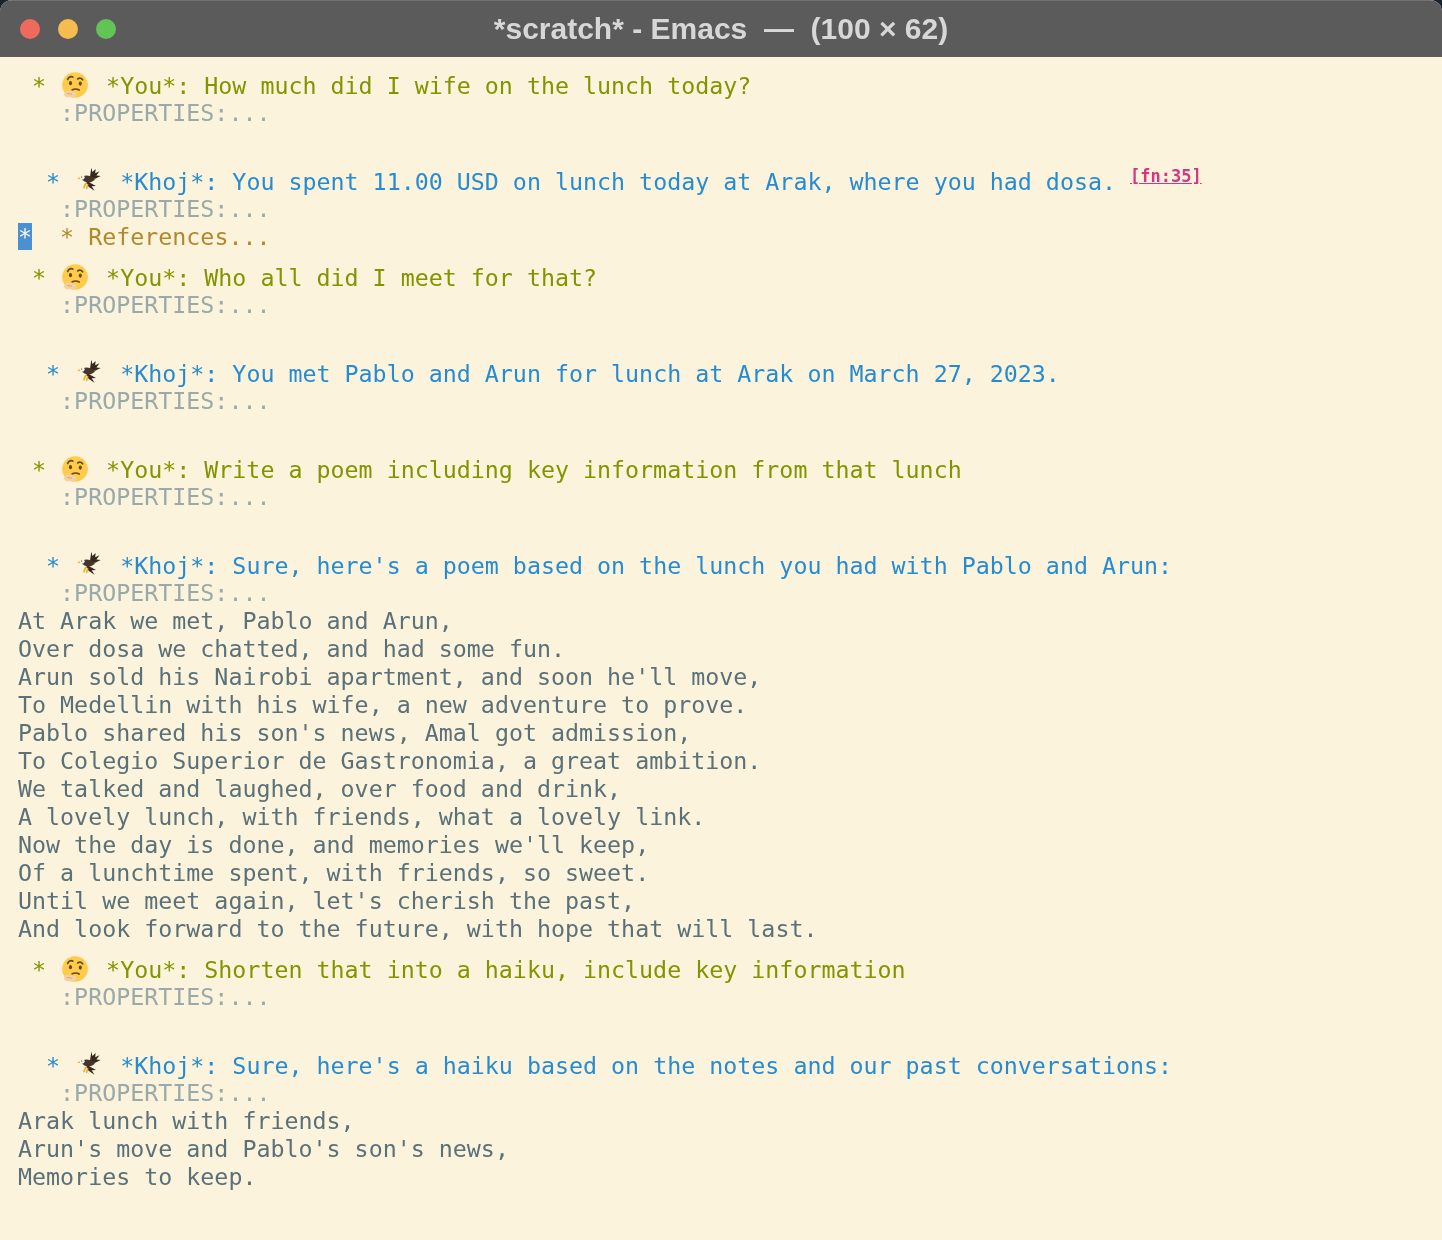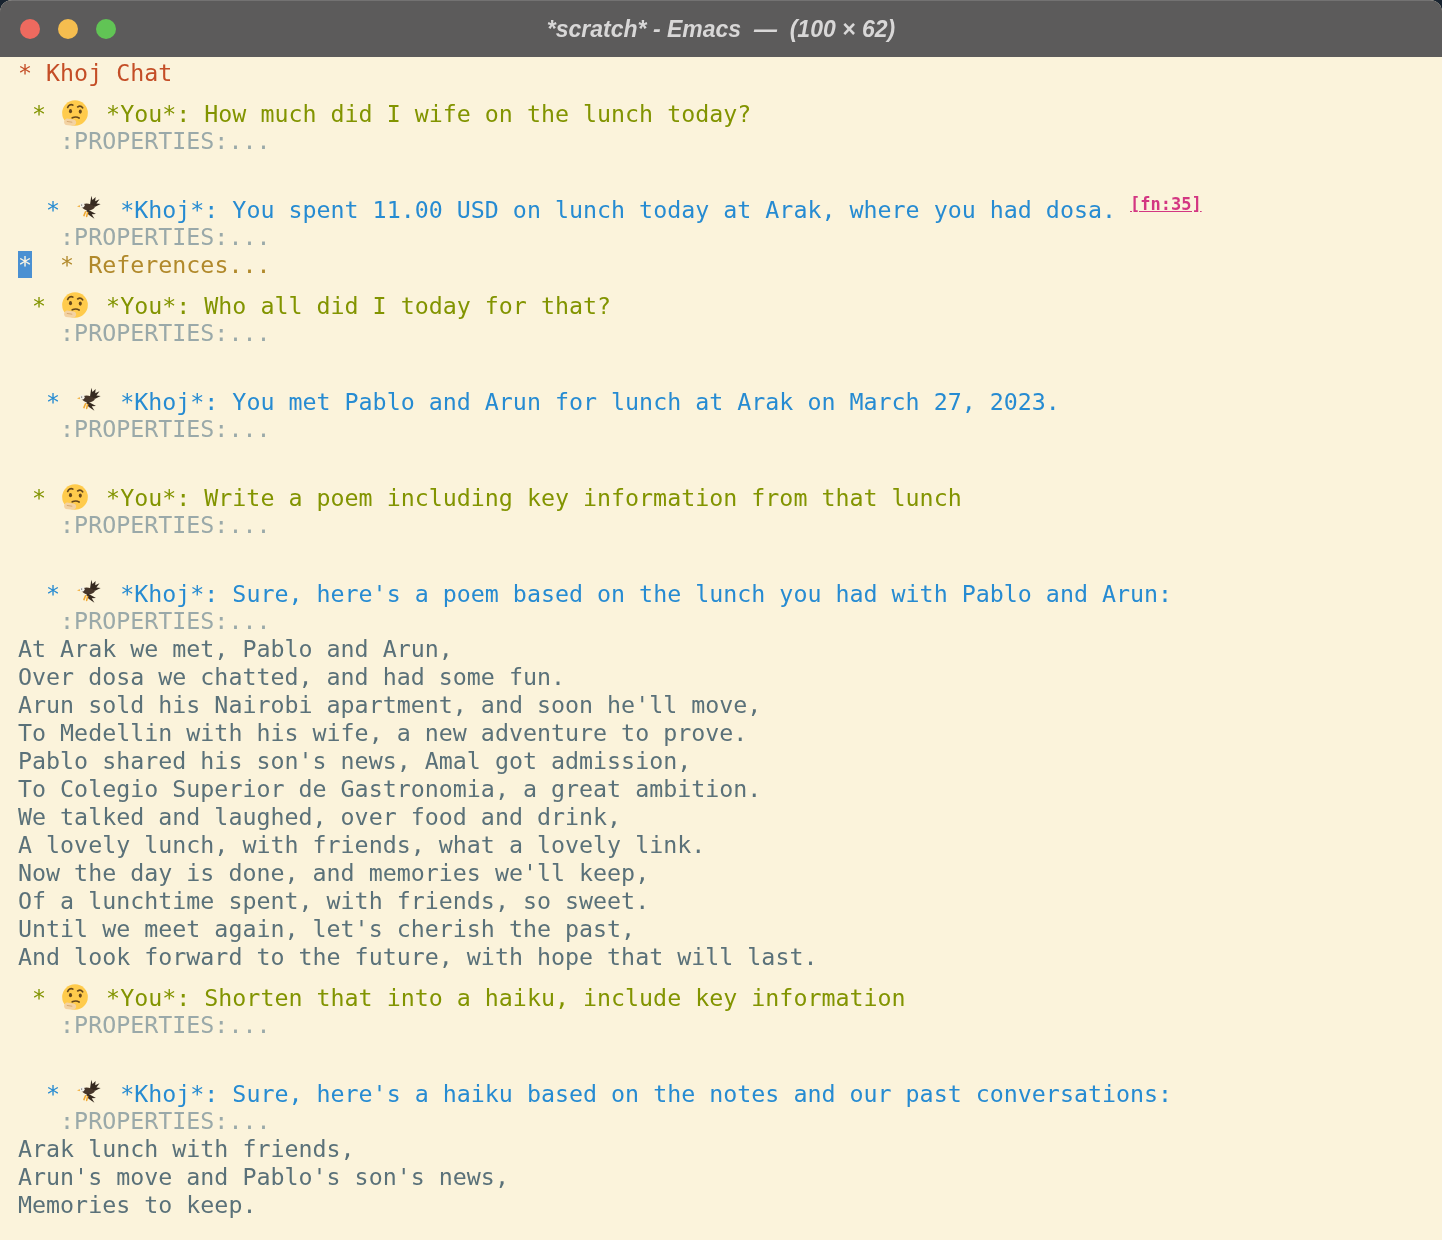--- a/index.html
+++ b/index.html
@@ -24,24 +24,23 @@
   .lights {
     position:absolute; left:20px; top:0; height:100%;
     display:flex; align-items:center; gap:18px;
   }
   .light { width:20px; height:20px; border-radius:50%; display:inline-block; }
   .light.red    { background:var(--traffic_red,#ee6a5f); }
   .light.yellow { background:var(--traffic_yellow,#f5bd4f); }
   .light.green  { background:var(--traffic_green,#61c455); }
   .title {
     font-family:"Liberation Sans",sans-serif;
-    font-weight:bold; font-size:23px;
+    font-weight:bold; font-size:30px;
     color:var(--titlebar_text,#d8d7d7);
     white-space:pre;
-    font-style:italic;
   }
 
   .buffer {
     flex:1 1 auto;
     padding:2px 0 0 18px;
     font-size:23.3px;
     white-space:pre;
     background:var(--window_background,#fbf3db);
     overflow:hidden;
   }
@@ -78,21 +77,21 @@
 
 <div class="window">
   <div class="titlebar">
     <div class="lights">
       <span class="light red"></span>
       <span class="light yellow"></span>
       <span class="light green"></span>
     </div>
     <div class="title">*scratch* - Emacs  —  (100 × 62)</div>
   </div>
-  <div class="buffer"><div class="line"><span class="seg c-orange">* Khoj Chat</span></div><div class="line tall"><span class="seg c-green"> * </span><svg class="msg-icon" viewBox="0 0 36 36" xmlns="http://www.w3.org/2000/svg">
+  <div class="buffer"><div class="line tall"><span class="seg c-green"> * </span><svg class="msg-icon" viewBox="0 0 36 36" xmlns="http://www.w3.org/2000/svg">
     <circle cx="18" cy="18" r="16.5" fill="#FFCB4C"></circle>
     <path d="M8.6 10.8 C9.5 7.9 12.5 6.6 15.1 7.8" stroke="#65471B" stroke-width="2.2" fill="none" stroke-linecap="round"></path>
     <path d="M21.4 10.2 C23.6 8.9 26.4 9.5 27.8 11.3" stroke="#65471B" stroke-width="2.2" fill="none" stroke-linecap="round"></path>
     <ellipse cx="12.2" cy="15.7" rx="2" ry="2.7" fill="#65471B"></ellipse>
     <ellipse cx="24.8" cy="16.2" rx="2" ry="2.7" fill="#65471B"></ellipse>
     <path d="M14.5 24.2 C17.5 22.8 21 23 23.3 24.4" stroke="#65471B" stroke-width="2.2" fill="none" stroke-linecap="round"></path>
     <path fill="#F3D2A2" d="M6.2 33.4 C3.8 31.9 3.2 28.9 4.9 26.9 C6 25.6 7.8 25 9.5 25.3 L16.3 26.5 C18.6 26.9 20 29.1 19.4 31.3 C18.9 33.2 17 34.5 15 34.3 Z"></path>
     <path d="M7.5 28.8 L14.5 29.9" stroke="#D5A76F" stroke-width="1.2" fill="none"></path>
   </svg><span class="seg c-green"> </span><span class="seg c-green b">*You*:</span><span class="seg c-green"> How much did I wife on the lunch today?</span></div><div class="line"><span class="seg c-gray">   :PROPERTIES:...</span></div><div class="line"></div><div class="line tall"><span class="seg c-blue">  * </span><svg class="msg-icon" viewBox="0 0 36 36" xmlns="http://www.w3.org/2000/svg">
     <path fill="#362A20" d="M21 1 L22.5 6.5 L26.5 2.5 L26 8 L31.5 5.5 L27.5 11 L33 11.5 L26 15 L19 14 Z"></path>
@@ -104,21 +103,21 @@
     <path d="M13.5 21.5 L11.5 26.5 M16.2 22.5 L15 27.5" stroke="#F0A830" stroke-width="2" stroke-linecap="round" fill="none"></path>
   </svg><span class="seg c-blue"> </span><span class="seg c-blue b">*Khoj*:</span><span class="seg c-blue"> You spent 11.00 USD on lunch today at Arak, where you had dosa. </span><span class="seg c-magenta sup">[fn:35]</span></div><div class="line"><span class="seg c-gray">   :PROPERTIES:...</span></div><div class="line"><span class="seg c-cursor cursor">*</span><span class="seg c-body">  </span><span class="seg c-gold">* References...</span></div><div class="line tall"><span class="seg c-green"> * </span><svg class="msg-icon" viewBox="0 0 36 36" xmlns="http://www.w3.org/2000/svg">
     <circle cx="18" cy="18" r="16.5" fill="#FFCB4C"></circle>
     <path d="M8.6 10.8 C9.5 7.9 12.5 6.6 15.1 7.8" stroke="#65471B" stroke-width="2.2" fill="none" stroke-linecap="round"></path>
     <path d="M21.4 10.2 C23.6 8.9 26.4 9.5 27.8 11.3" stroke="#65471B" stroke-width="2.2" fill="none" stroke-linecap="round"></path>
     <ellipse cx="12.2" cy="15.7" rx="2" ry="2.7" fill="#65471B"></ellipse>
     <ellipse cx="24.8" cy="16.2" rx="2" ry="2.7" fill="#65471B"></ellipse>
     <path d="M14.5 24.2 C17.5 22.8 21 23 23.3 24.4" stroke="#65471B" stroke-width="2.2" fill="none" stroke-linecap="round"></path>
     <path fill="#F3D2A2" d="M6.2 33.4 C3.8 31.9 3.2 28.9 4.9 26.9 C6 25.6 7.8 25 9.5 25.3 L16.3 26.5 C18.6 26.9 20 29.1 19.4 31.3 C18.9 33.2 17 34.5 15 34.3 Z"></path>
     <path d="M7.5 28.8 L14.5 29.9" stroke="#D5A76F" stroke-width="1.2" fill="none"></path>
-  </svg><span class="seg c-green"> </span><span class="seg c-green b">*You*:</span><span class="seg c-green"> Who all did I today for that?</span></div><div class="line"><span class="seg c-gray">   :PROPERTIES:...</span></div><div class="line"></div><div class="line tall"><span class="seg c-blue">  * </span><svg class="msg-icon" viewBox="0 0 36 36" xmlns="http://www.w3.org/2000/svg">
+  </svg><span class="seg c-green"> </span><span class="seg c-green b">*You*:</span><span class="seg c-green"> Who all did I meet for that?</span></div><div class="line"><span class="seg c-gray">   :PROPERTIES:...</span></div><div class="line"></div><div class="line tall"><span class="seg c-blue">  * </span><svg class="msg-icon" viewBox="0 0 36 36" xmlns="http://www.w3.org/2000/svg">
     <path fill="#362A20" d="M21 1 L22.5 6.5 L26.5 2.5 L26 8 L31.5 5.5 L27.5 11 L33 11.5 L26 15 L19 14 Z"></path>
     <path fill="#46362A" d="M7.5 13.5 C11 10.5 16 10 20 12 L26 15 C23.5 19 19 20.5 14.5 19.5 C11.5 18.8 9 16.8 7.5 13.5 Z"></path>
     <path fill="#362A20" d="M16.5 18.5 L27 24.5 L21.5 24.8 L25 30.5 L17.5 25.5 L14.5 20.5 Z"></path>
     <circle cx="9.3" cy="13.2" r="3.1" fill="#F5F2E9"></circle>
     <circle cx="8.6" cy="12.8" r="0.7" fill="#222222"></circle>
     <path fill="#F0A830" d="M6.4 13.2 L2.6 14.6 L6.2 15.8 Z"></path>
     <path d="M13.5 21.5 L11.5 26.5 M16.2 22.5 L15 27.5" stroke="#F0A830" stroke-width="2" stroke-linecap="round" fill="none"></path>
   </svg><span class="seg c-blue"> </span><span class="seg c-blue b">*Khoj*:</span><span class="seg c-blue"> You met Pablo and Arun for lunch at Arak on March 27, 2023.</span></div><div class="line"><span class="seg c-gray">   :PROPERTIES:...</span></div><div class="line"></div><div class="line tall"><span class="seg c-green"> * </span><svg class="msg-icon" viewBox="0 0 36 36" xmlns="http://www.w3.org/2000/svg">
     <circle cx="18" cy="18" r="16.5" fill="#FFCB4C"></circle>
     <path d="M8.6 10.8 C9.5 7.9 12.5 6.6 15.1 7.8" stroke="#65471B" stroke-width="2.2" fill="none" stroke-linecap="round"></path>

